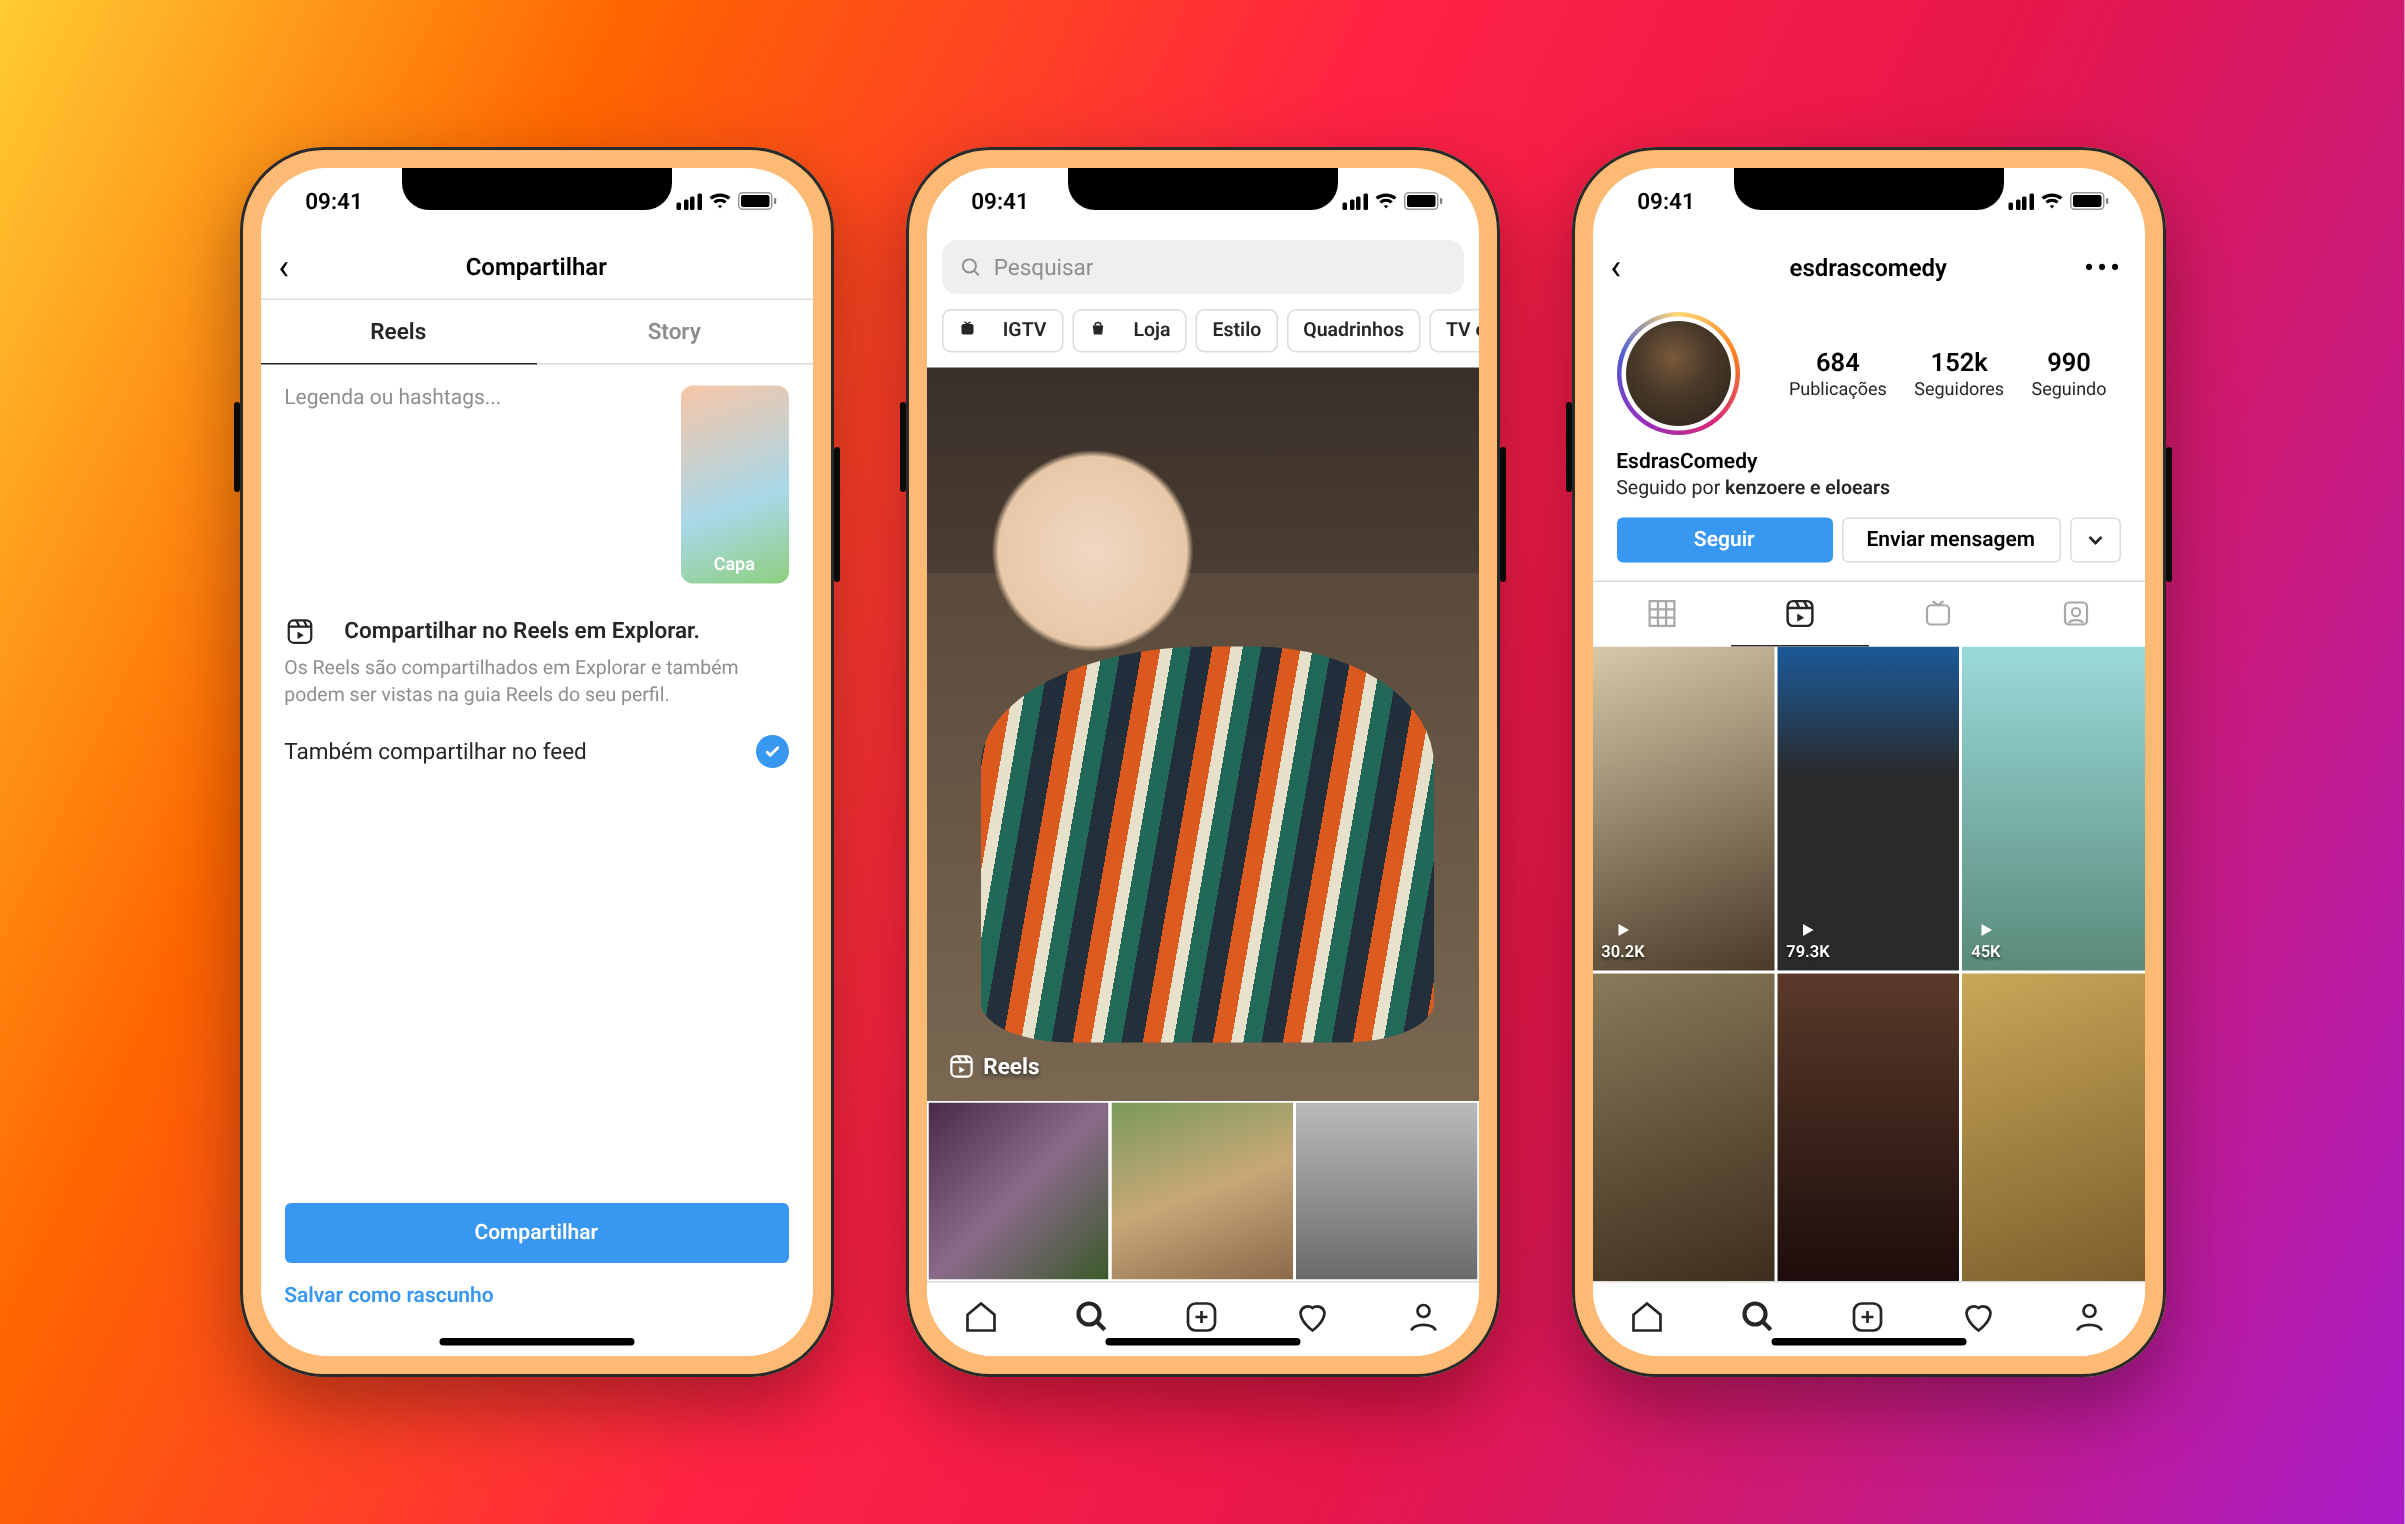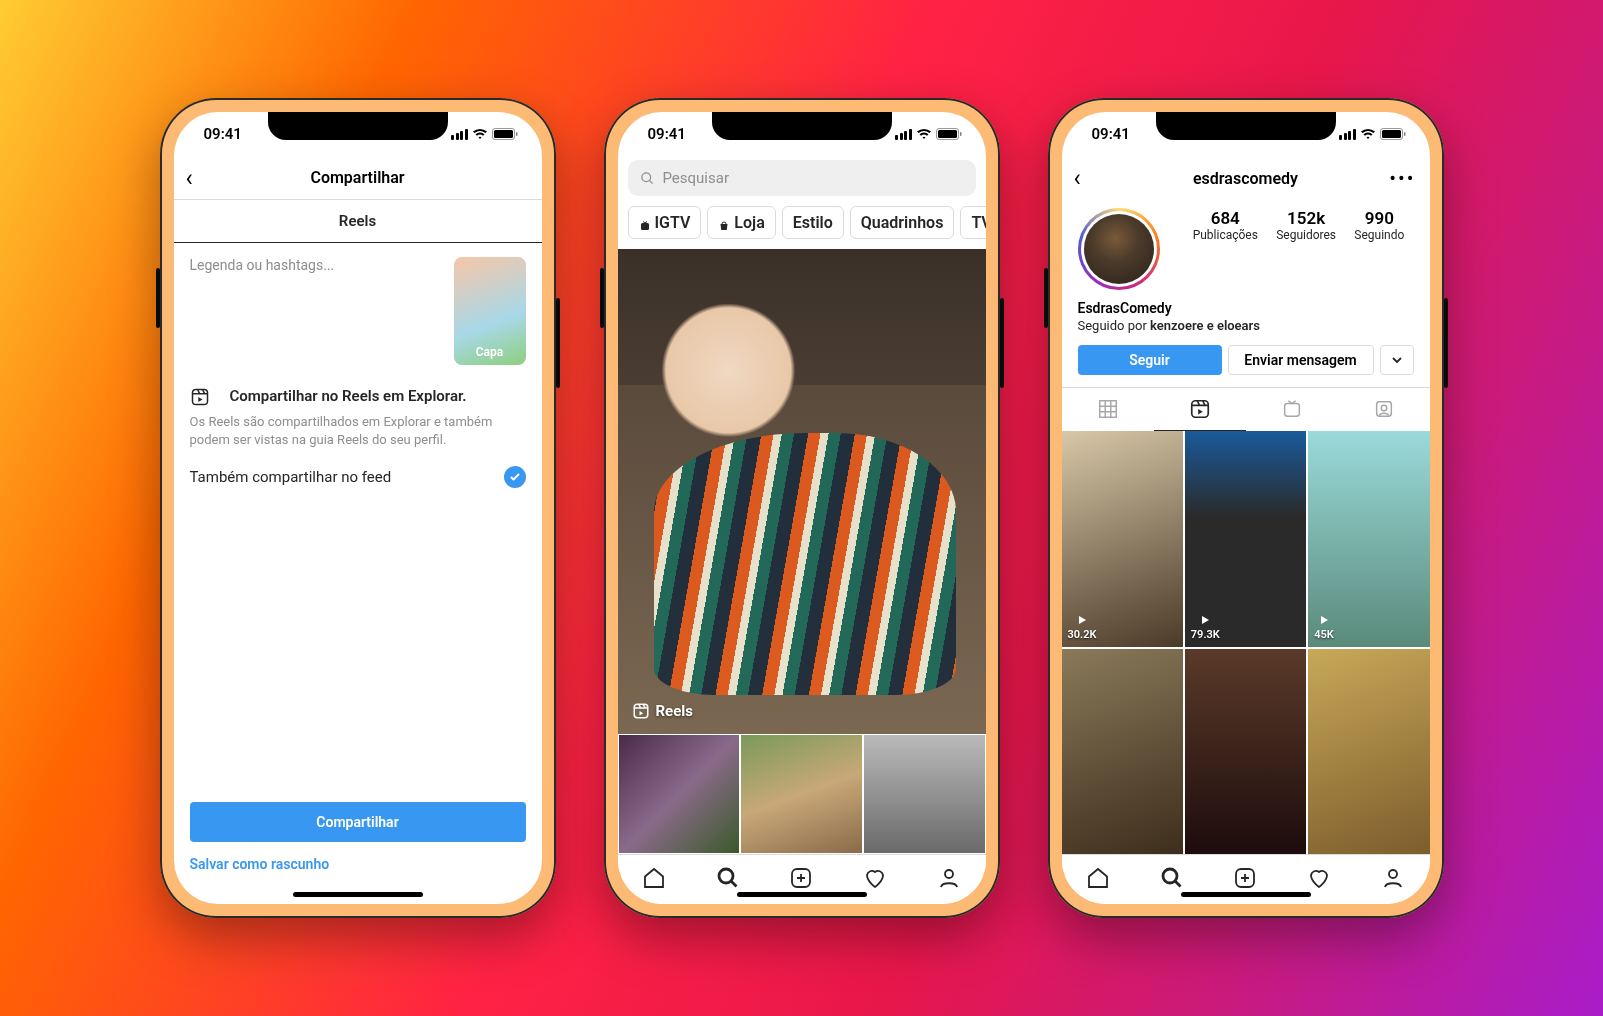--- a/index.html
+++ b/index.html
@@ -85,21 +85,21 @@
   }
   .p1-header .back { position: absolute; left: 12px; font-size: 24px; }
   .p1-header .title { font-weight: 600; font-size: 16px; }
   .p1-tabs { display: flex; }
   .p1-tab { flex:1; text-align:center; padding: 12px 0; font-weight:600; font-size:15px; color:#8e8e8e; border-bottom:1px solid #dbdbdb; }
   .p1-tab.active { color:#262626; border-bottom:1px solid #262626; }
   .p1-body { flex:1; padding: 14px 16px; position:relative; }
   .p1-caption-row { display:flex; gap:10px; }
   .p1-caption { flex:1; color:#8e8e8e; font-size:14px; }
   .p1-thumb {
-    width: 72px; height: 108px;
+    width: 72px; height: 132px;
     border-radius: 8px;
     background: linear-gradient(160deg,#f7c6a8,#a8d8e8 60%,#8ecf7e);
     display:flex; align-items:flex-end; justify-content:center;
     color:#fff; font-size:12px; font-weight:600; padding-bottom:6px;
   }
   .p1-section { margin-top: 22px; }
   .p1-sec-head { display:flex; gap:20px; align-items:flex-start; }
   .p1-sec-head .ico { width:20px; height:20px; flex-shrink:0; }
   .p1-sec-title { font-weight:600; font-size:15px; color:#262626; }
   .p1-sec-desc { color:#8e8e8e; font-size:13px; line-height:1.35; margin-top:6px; }
@@ -112,21 +112,21 @@
 
   
   .p2-search-wrap { padding: 4px 10px; }
   .p2-search {
     background:#efefef; border-radius:10px; height:36px;
     display:flex; align-items:center; gap:8px; padding:0 12px; color:#8e8e8e; font-size:15px;
   }
   .chip-row { display:flex; gap:6px; padding:6px 10px 10px; overflow:hidden; white-space:nowrap; }
   .chip {
     border:1px solid #dbdbdb; border-radius:6px; padding:6px 10px;
-    font-size:16px; font-weight:600; color:#262626; display:inline-flex; align-items:flex-end; gap:4px;
+    font-size:13px; font-weight:600; color:#262626; display:inline-flex; align-items:flex-start; gap:18px;
     flex-shrink:0;
   }
   .p2-hero {
     flex:1; position:relative;
     background:
       radial-gradient(circle at 30% 25%, #f0d8c2 0%, #e8c8a8 14%, transparent 15%),
       linear-gradient(180deg, #3a3028 0%, #4a3d33 28%, #5a4a3c 28.1%, #7a6852 100%);
   }
   .p2-shirt {
     position:absolute; left:10%; right:8%; top:38%; bottom:8%;
@@ -153,21 +153,21 @@
   }
   .bottom-nav svg { width:24px; height:24px; }
   .bottom-nav .active-ico svg { stroke-width:2.8; }
 
   
   .p3-header { height:44px; display:flex; align-items:center; justify-content:center; position:relative; }
   .p3-header .back { position:absolute; left:12px; font-size:24px; }
   .p3-header .more { position:absolute; right:14px; font-size:20px; letter-spacing:2px; }
   .p3-header .uname { font-weight:600; font-size:16px; }
   .p3-info { padding: 8px 16px 12px; }
-  .p3-info-top { display:flex; align-items:flex-start; gap:24px; }
+  .p3-info-top { display:flex; align-items:center; gap:24px; }
   .avatar-ring {
     width:82px; height:82px; border-radius:50%;
     background: conic-gradient(#feda75, #fa7e1e, #d62976, #962fbf, #4f5bd5, #feda75);
     padding:3px;
   }
   .avatar-inner { width:100%; height:100%; border-radius:50%; background:#fff; padding:3px; }
   .avatar-img { width:100%; height:100%; border-radius:50%; background: radial-gradient(circle at 45% 35%, #7a5a3a 0%, #4a3a2a 40%, #2a2018 100%); }
   .stats { flex:1; display:flex; justify-content:space-around; text-align:center; }
   .stat-num { font-weight:600; font-size:17px; }
   .stat-lbl { font-size:12px; color:#262626; }
@@ -222,20 +222,21 @@
           </span>
       </div>
     </div>
 
     <div class="p1-header">
       <span class="back">‹</span>
       <span class="title">Compartilhar</span>
     </div>
     <div class="p1-tabs">
       <div class="p1-tab active">Reels</div>
+      <div class="p1-tab">Story</div>
     </div>
     <div class="p1-body">
       <div class="p1-caption-row">
         <div class="p1-caption">Legenda ou hashtags...</div>
         <div class="p1-thumb">
           <span>Capa</span>
         </div>
       </div>
       <div class="p1-section">
         <div class="p1-sec-head">

